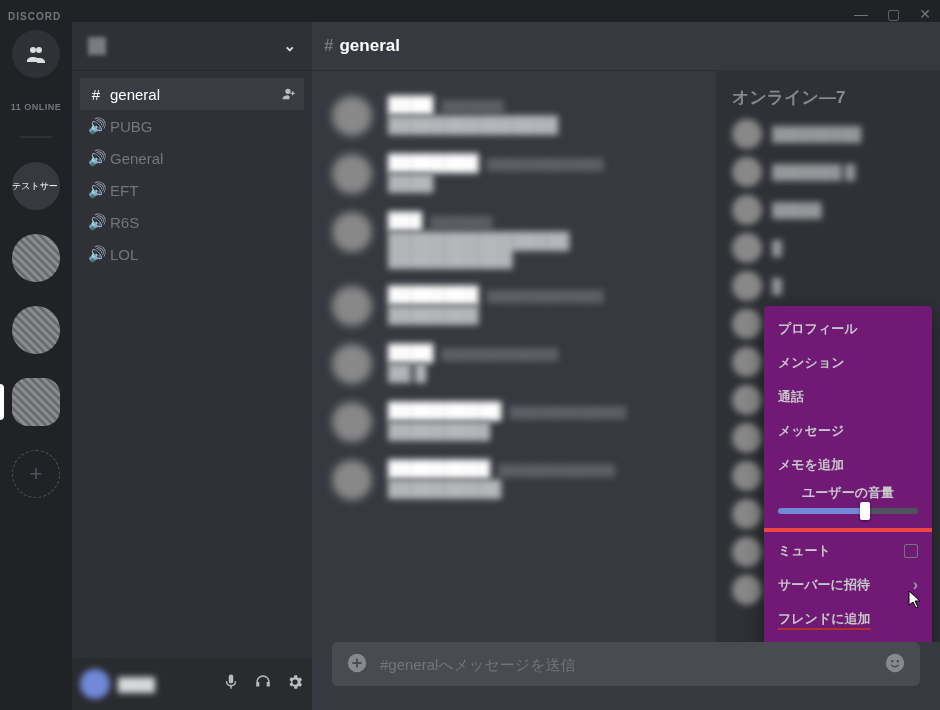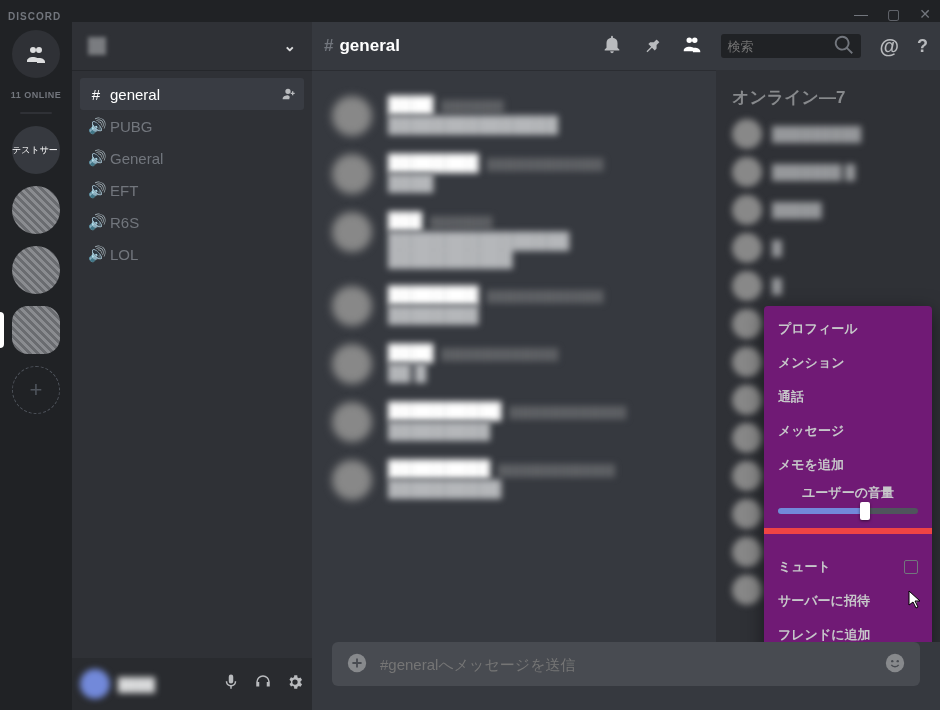--- a/index.html
+++ b/index.html
@@ -3,21 +3,21 @@
 <meta charset="utf-8">
 <style>
 * { margin: 0; padding: 0; box-sizing: border-box; }
 body { font-family: "Uni Sans", "Hiragino Sans", "Meiryo", sans-serif; background: #36393f; color: #dcddde; overflow: hidden; width: 940px; height: 710px; }
 .titlebar { height: 22px; background: #202225; display: flex; align-items: flex-end; padding: 0 8px; color: #72767d; font-size: 10px; font-weight: 700; letter-spacing: 1px; justify-content: space-between; }
 .titlebar-right { display: flex; gap: 18px; font-size: 14px; font-weight: 400; }
 .titlebar-right span { cursor: default; }
 
 .appbody { display: flex; height: calc(710px - 22px); }
 
-.guilds { width: 72px; background: #202225; display: flex; flex-direction: column; align-items: center; padding-top: 8px; gap: 12px; }
+.guilds { width: 72px; background: #202225; display: flex; flex-direction: column; align-items: center; padding-top: 8px; gap: 24px; }
 .guild-home { width: 48px; height: 48px; border-radius: 24px; background: #2f3136; display: flex; align-items: center; justify-content: center; color: #dcddde; }
 .guild-online { font-size: 9px; color: #72767d; font-weight: 700; letter-spacing: 0.5px; }
 .guild-sep { width: 32px; height: 2px; background: #2f3136; border-radius: 1px; }
 .guild-item { width: 48px; height: 48px; border-radius: 24px; background: #36393f; display: flex; align-items: center; justify-content: flex-start; font-size: 10px; color: #fff; position: relative; }
 .guild-label { font-size: 9px; color: #fff; text-align: center; line-height: 1.2; word-break: break-all; }
 .guild-avatar { border-radius: 50%; overflow: hidden; }
 .guild-selected { border-radius: 16px; background: #7289da; position: relative; }
 .guild-selected::before { content: ""; position: absolute; left: -12px; top: 6px; width: 4px; height: 36px; background: #fff; border-radius: 0 4px 4px 0; }
 .guild-add { width: 48px; height: 48px; border-radius: 24px; border: 1px dashed #4f545c; display: flex; align-items: center; justify-content: center; color: #4f545c; font-size: 22px; }
 
@@ -59,21 +59,21 @@
 
 .members { width: 224px; background: #2f3136; padding: 16px 8px; position: relative; }
 .mem-header { color: #87898c; font-size: 17px; font-weight: 600; padding: 0 8px 6px 8px; }
 .mem-item { display: flex; align-items: center; gap: 10px; padding: 4px 8px; border-radius: 3px; }
 .mem-avatar { width: 30px; height: 30px; border-radius: 50%; background: #888; filter: blur(3px); flex-shrink: 0; }
 .mem-name { font-size: 14px; color: #97999c; filter: blur(3px); }
 
 .context-menu { position: absolute; right: 8px; top: 236px; width: 168px; background: #701a75; border-radius: 4px; box-shadow: 0 6px 20px rgba(0,0,0,.5); padding: 6px 0; z-index: 100; font-weight: bold; }
 .ctx-item { padding: 8px 14px; font-size: 13px; color: #c6c7c9; display: flex; align-items: center; justify-content: space-between; }
 .ctx-item.has-arrow::after { content: "›"; color: #9a9c9f; font-size: 16px; }
-.ctx-item.sep-above { border-top: 6px solid #ef4444; margin-top: 4px; padding-top: 24px; }
+.ctx-item.sep-above { border-top: 4px solid #ef4444; margin-top: 4px; padding-top: 10px; }
 .ctx-vol { padding: 2px 14px 10px 14px; }
 .ctx-vol-label { font-size: 13px; color: #c6c7c9; margin-bottom: 6px; text-align: center; }
 .slider { position: relative; height: 6px; background: #4f545c; border-radius: 3px; }
 .slider-fill { position: absolute; height: 6px; background: #7289da; border-radius: 3px; width: 62%; }
 .slider-thumb { position: absolute; width: 10px; height: 18px; background: #fff; border-radius: 2px; top: -6px; left: calc(62% - 5px); box-shadow: 0 1px 3px rgba(0,0,0,.5); }
 .ctx-checkbox { width: 14px; height: 14px; border: 1px solid #72767d; border-radius: 2px; }
 .ctx-underline { border-bottom: 2px solid #b03030; }
 
 .cursor { position: absolute; right: 16px; top: 520px; width: 16px; height: 20px; pointer-events: none; z-index: 200; }
 
@@ -162,39 +162,20 @@
             </svg></span>
       </div>
     </div>
   </div>
 
   <div class="chat">
     <div class="chat-header">
       <div class="chat-title">
         <span style="color:#72767d;">#</span>
         <span>general</span>
-      </div>
-      <div class="chat-toolbar">
-        <span><svg class="ico" viewBox="0 0 24 24" fill="currentColor">
-              <path d="M12 22a2 2 0 0 0 2-2h-4a2 2 0 0 0 2 2zm6-6V11a6 6 0 0 0-5-5.9V4a1 1 0 0 0-2 0v1.1A6 6 0 0 0 6 11v5l-2 2v1h16v-1l-2-2z"></path>
-            </svg></span>
-        <span><svg class="ico" viewBox="0 0 24 24" fill="currentColor">
-              <path d="M14 4l6 6-3 3v4l-2 2-3-3-5 5-1-1 5-5-3-3 2-2h4l3-3-3-3z"></path>
-            </svg></span>
-        <span style="color:#fff;"><svg class="ico" viewBox="0 0 24 24" fill="currentColor">
-              <path d="M9 11a3 3 0 1 1 0-6 3 3 0 0 1 0 6zm6 0a3 3 0 1 1 0-6 3 3 0 0 1 0 6zM3 19c0-2.5 3-4 6-4s6 1.5 6 4v1H3v-1zm10 1v-1c0-1.1-.5-2-1.3-2.7 1-.2 2.1-.3 3.3-.3 3 0 6 1.5 6 4v1h-8z"></path>
-            </svg></span>
-        <div class="search-box">
-          <input placeholder="検索" style="">
-          <span><svg width="14" height="14" viewBox="0 0 24 24" fill="currentColor">
-                <path d="M10 2a8 8 0 1 0 4.9 14.3l5.4 5.4 1.4-1.4-5.4-5.4A8 8 0 0 0 10 2zm0 2a6 6 0 1 1 0 12 6 6 0 0 1 0-12z"></path>
-              </svg></span>
-        </div>
-        <span style="font-size:20px;font-weight:600;">@</span>
-        <span style="font-size:18px;font-weight:700;">?</span>
       </div>
     </div>
 
     <div class="chat-main">
       <div class="messages">
         <div class="msg">
           <div class="msg-avatar"></div>
           <div class="msg-body">
               <div class="msg-head">
                 <span class="msg-user">████</span>

